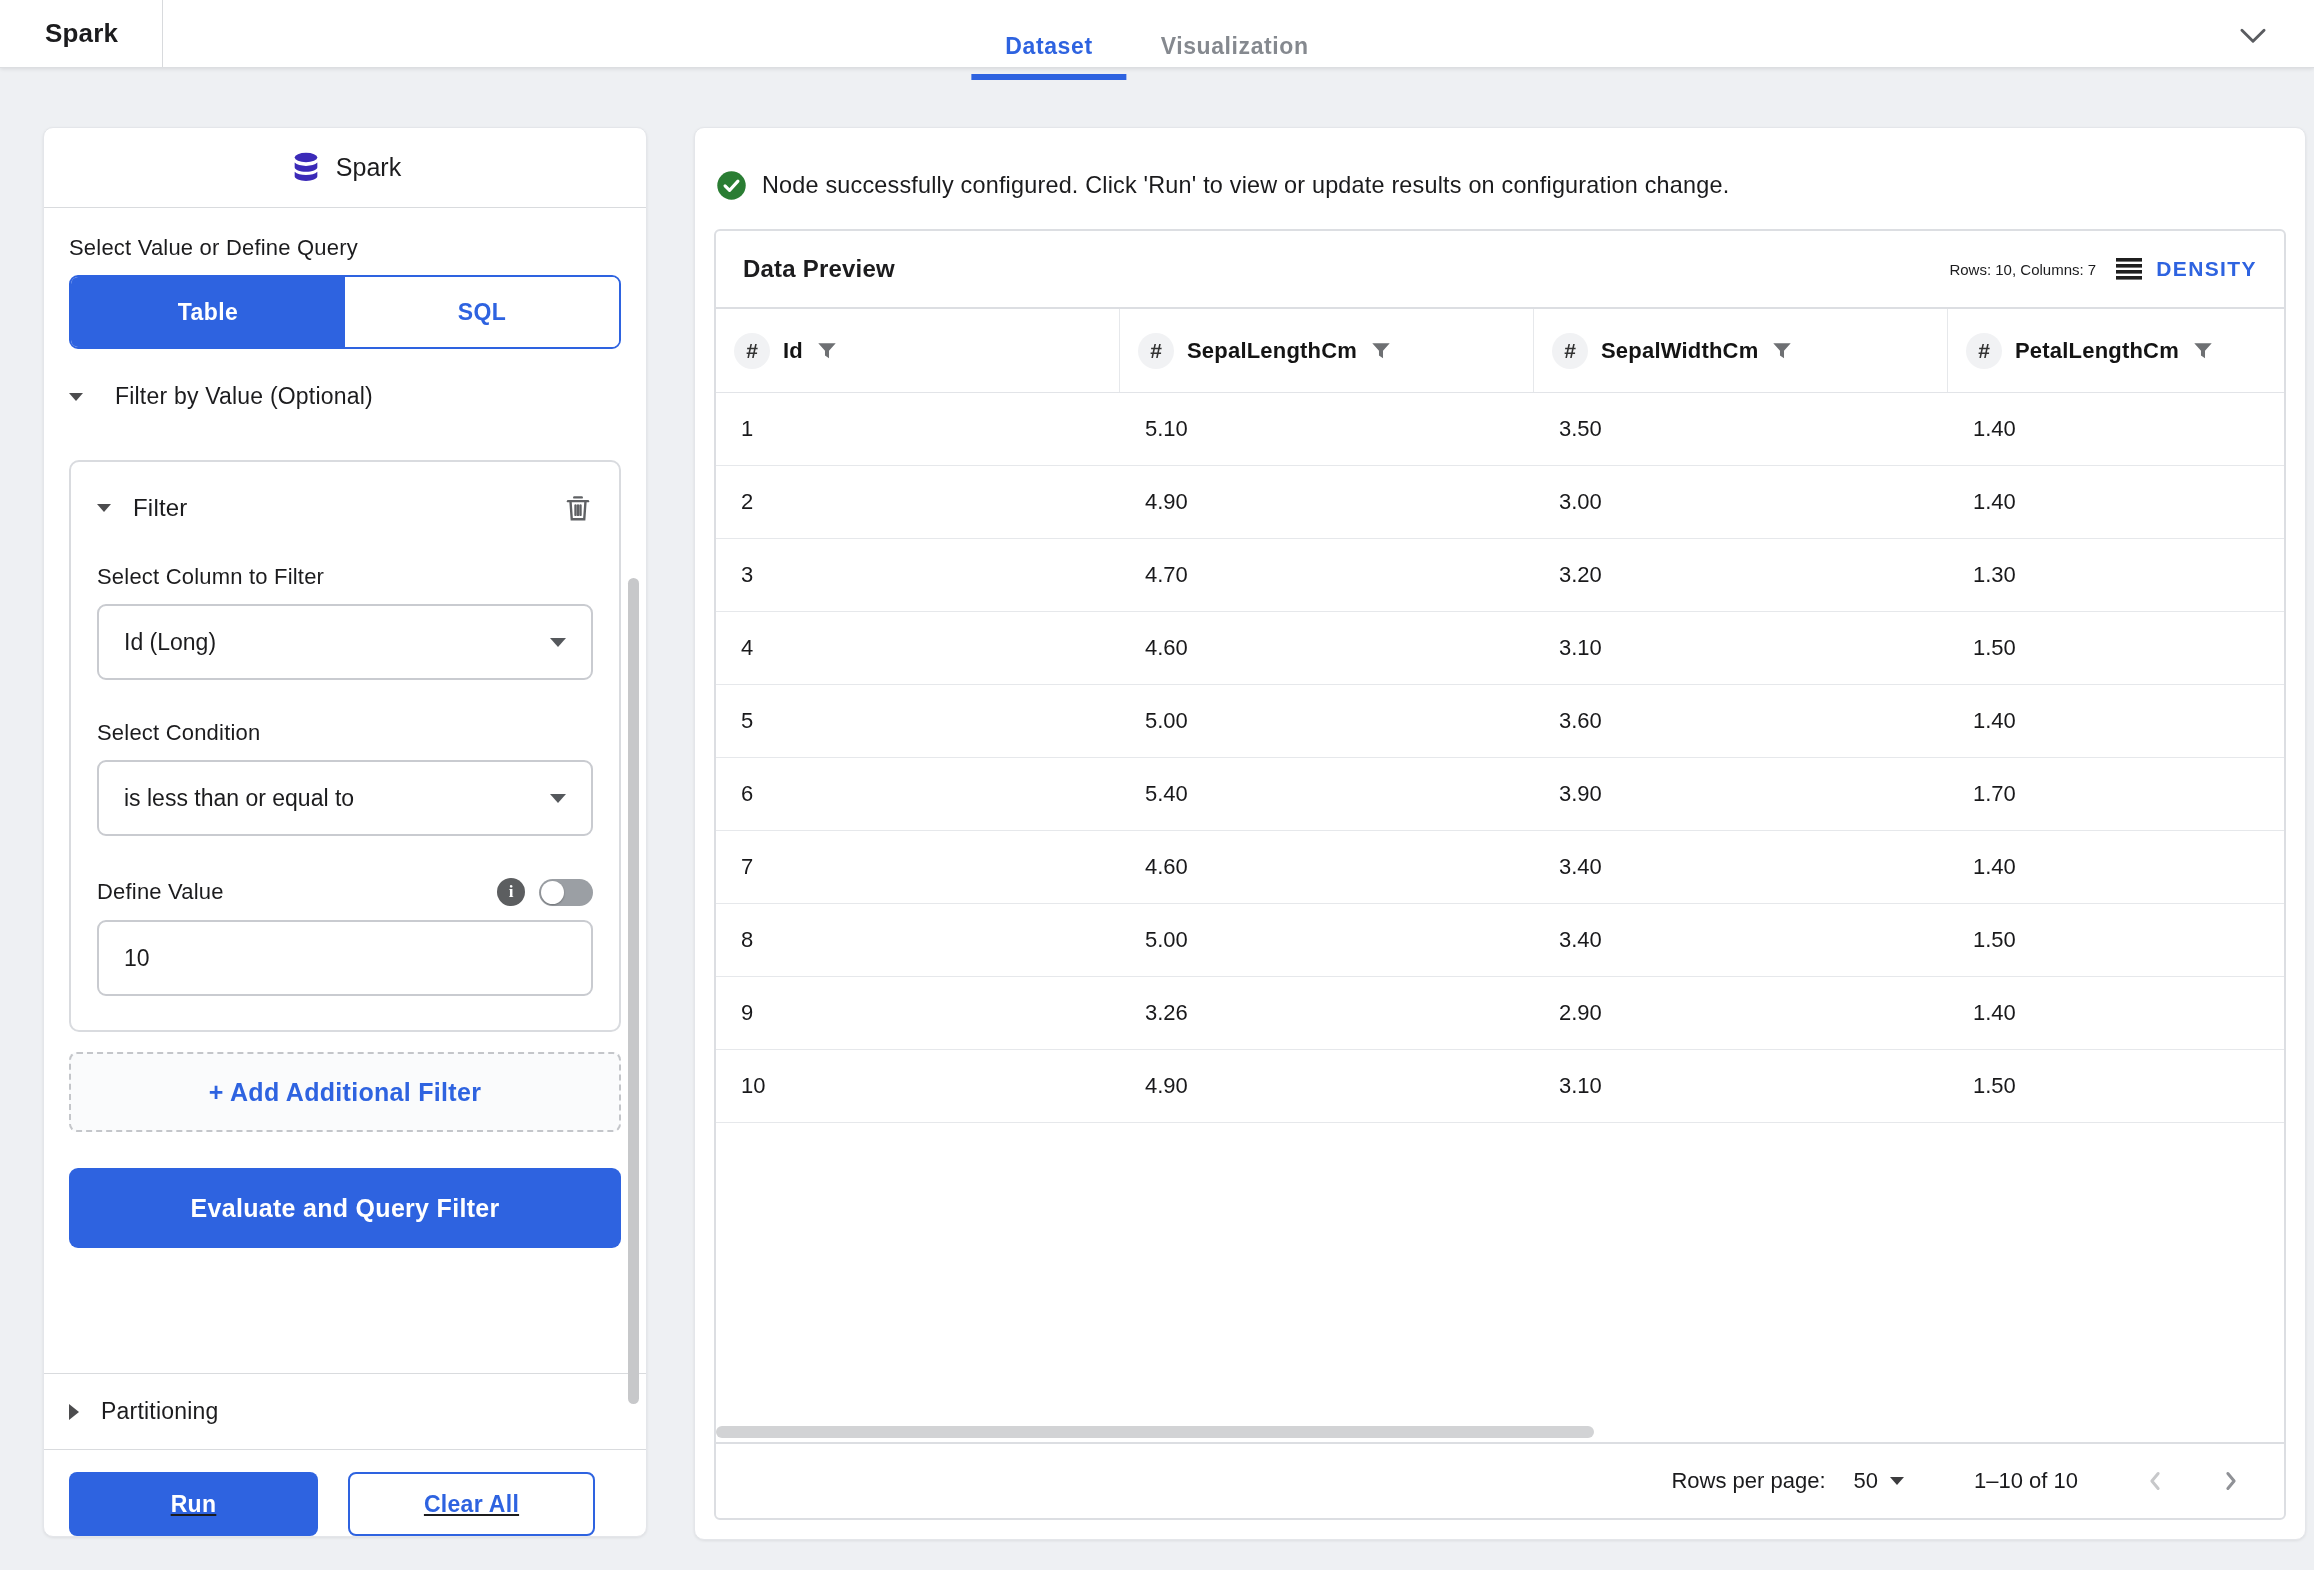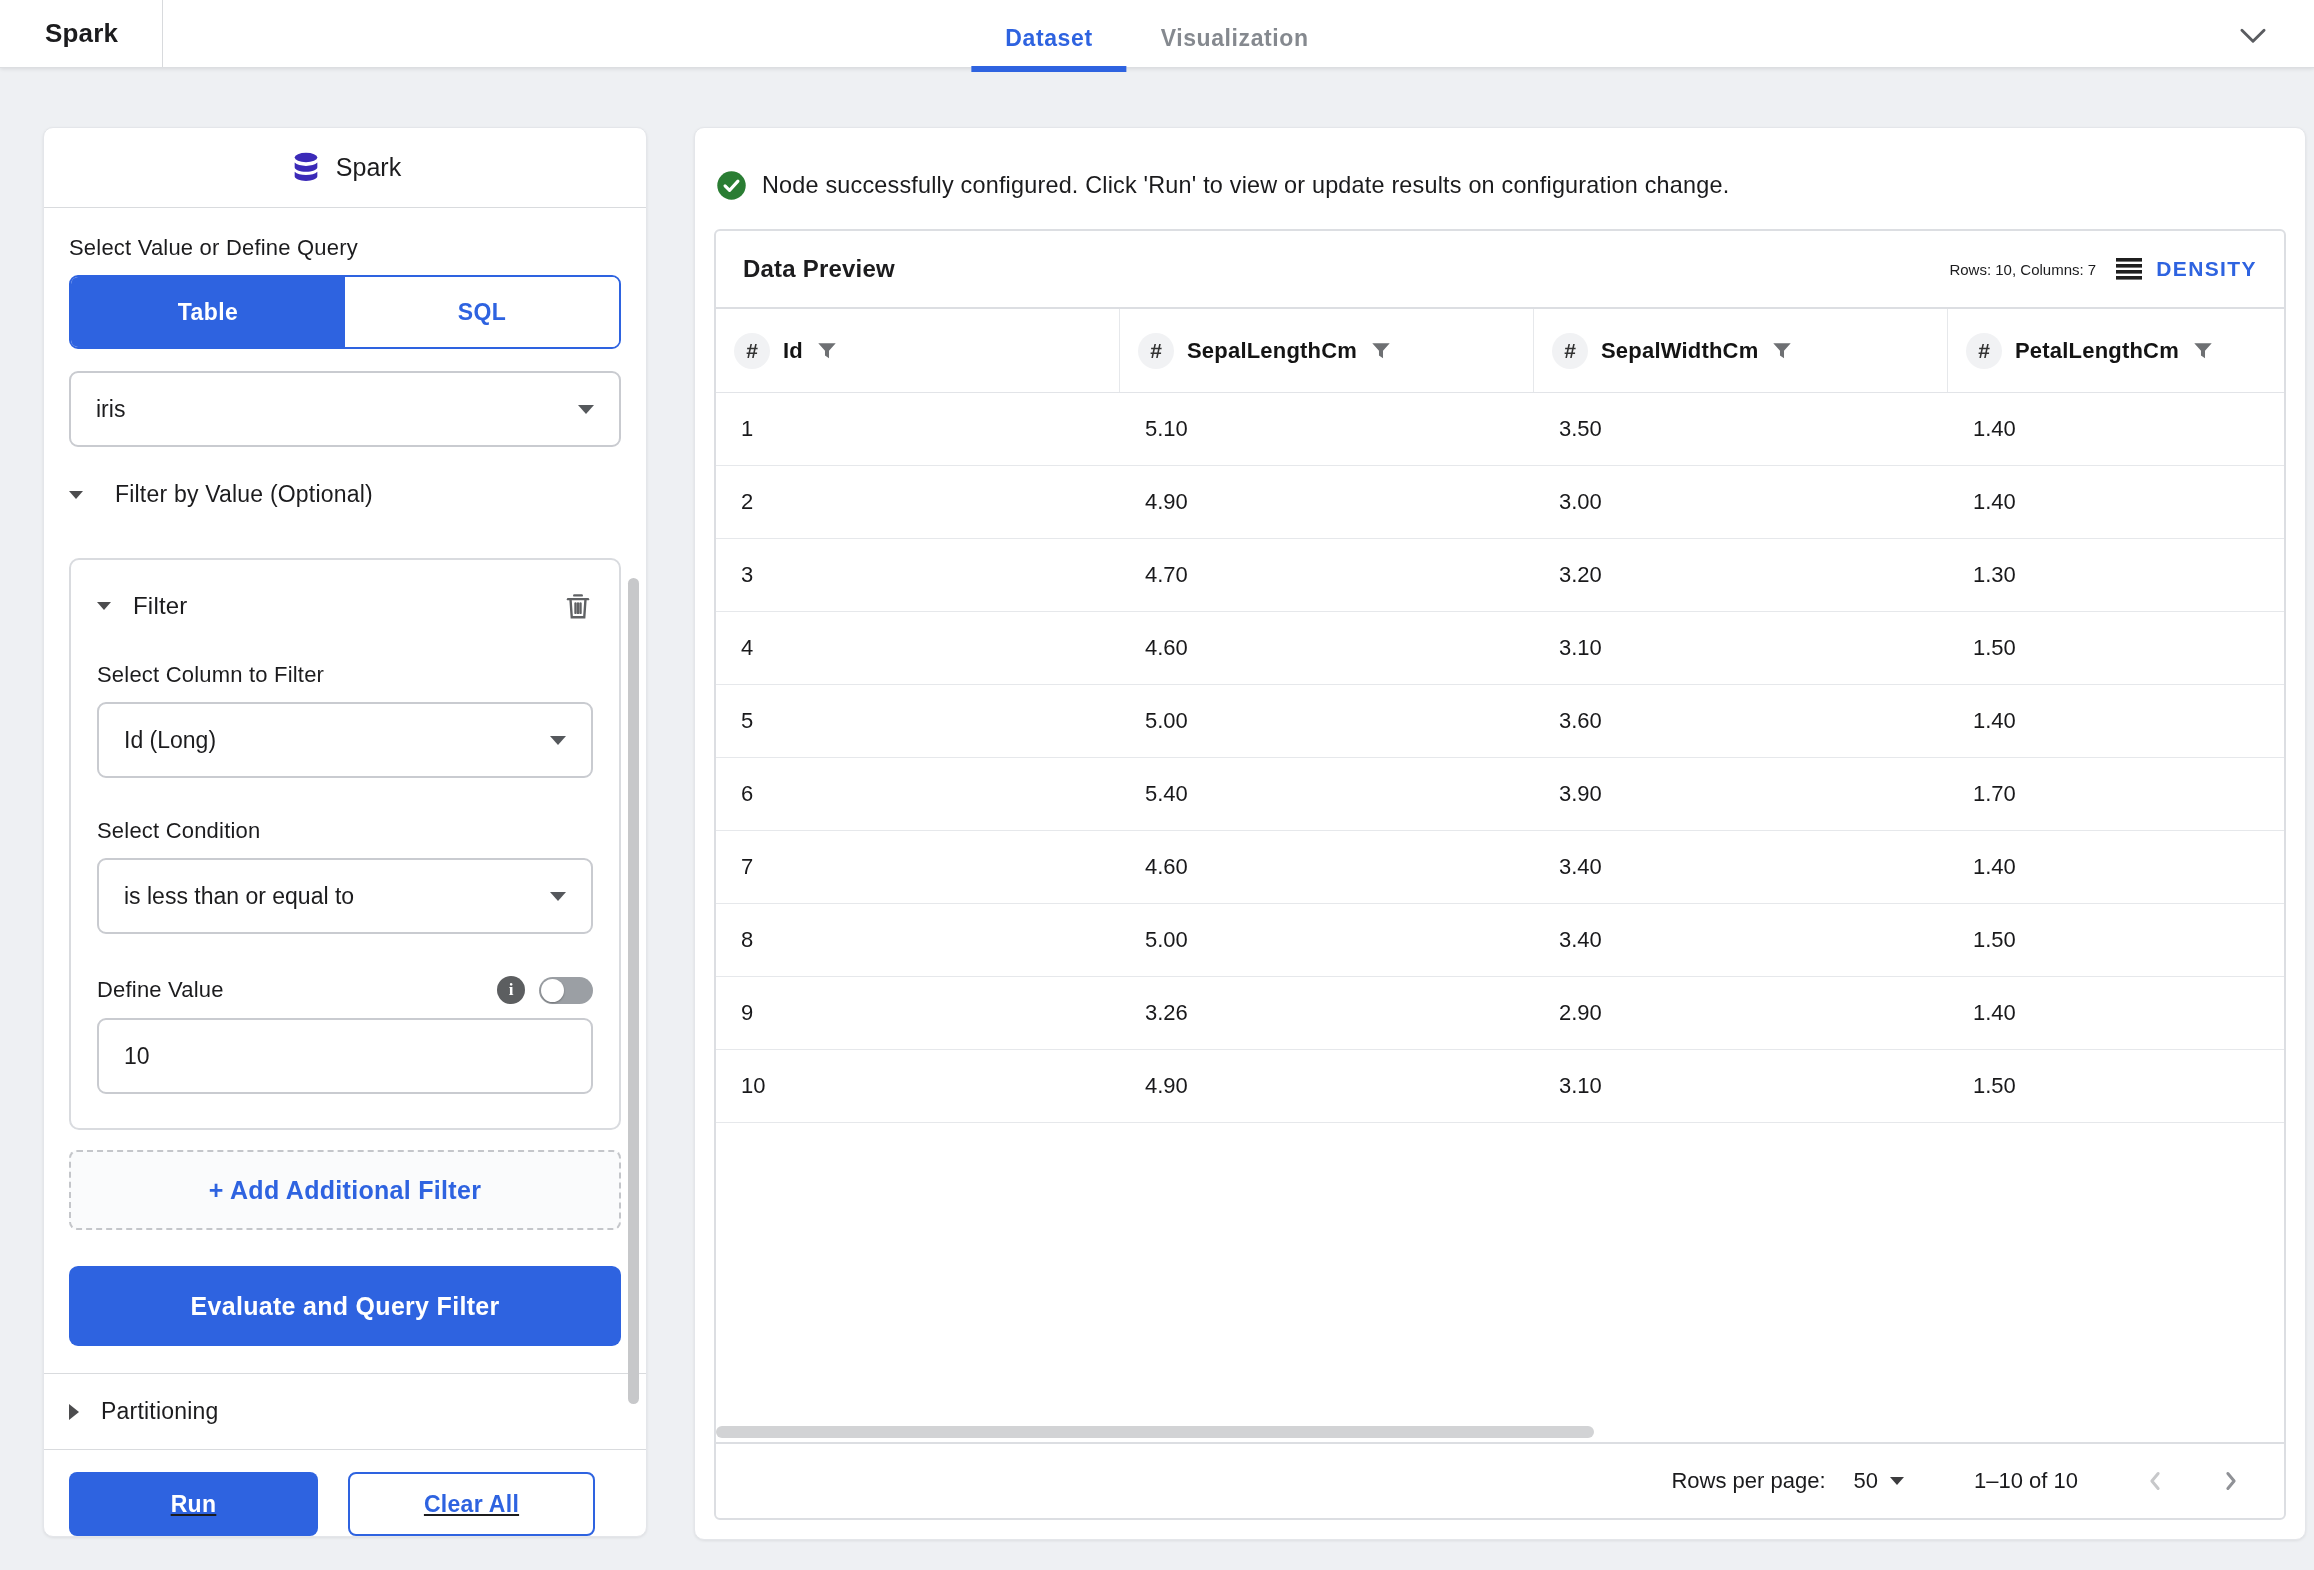--- a/index.html
+++ b/index.html
@@ -16,21 +16,21 @@
     position:absolute; left:0; top:0; width:2314px; height:68px;
     background:#ffffff; border-bottom:1px solid #dcdee1;
     box-shadow:0 1px 4px rgba(0,0,0,.10);
     display:flex; align-items:stretch; z-index:5;
   }
   .topbar-title {
     width:163px; display:flex; align-items:center; padding-left:45px;
     border-right:1px solid #d8dadd; font-size:26px; font-weight:700; letter-spacing:0.2px;
   }
   .topbar-tabs {
-    position:absolute; left:50%; top:4px; transform:translateX(-50%);
+    position:absolute; left:50%; top:12px; transform:translateX(-50%);
     height:68px; display:flex;text-align:center;
   }
   .tab {
     position:relative; display:flex; align-items:center; padding:0 34px;
     font-size:23px; font-weight:700; letter-spacing:0.6px; color:#85898f; cursor:pointer;
   }
   .tab.active { color:#2e63e0; }
   .tab.active .tab-underline {
     position:absolute; left:0; bottom:0; width:100%; height:6px; background:#2e63e0;
   }
@@ -221,24 +221,20 @@
 
     <div class="toggle-group">
       <div class="toggle-opt active">
         <span>Table</span>
       </div>
       <div class="toggle-opt">
         <span>SQL</span>
       </div>
     </div>
 
-    <div class="select-box table-select">
-      <span>iris</span>
-      <span class="caret-down"></span>
-    </div>
 
     <div class="collapse-row">
       <span class="caret-down" style="border-left-width:7px;border-right-width:7px;border-top-width:8px;"></span>
       <span class="field-label">Filter by Value (Optional)</span>
     </div>
 
     <div class="filter-card">
       <div class="filter-title-row">
         <span class="caret-down" style="border-left-width:7px;border-right-width:7px;border-top-width:8px;"></span>
         <span class="filter-title">Filter</span>

